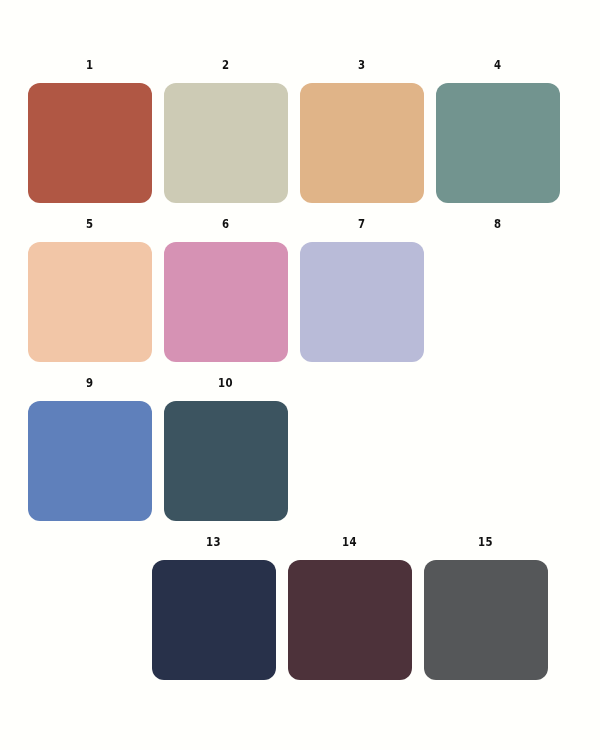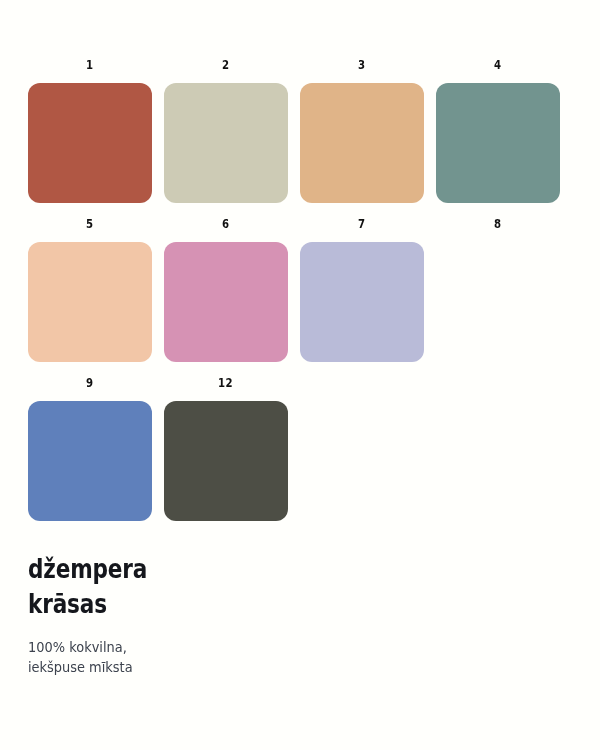--- a/index.html
+++ b/index.html
@@ -135,26 +135,35 @@
           <div class="swatch-index" style="color: rgb(17, 17, 17);">8</div>
           <div class="swatch-chip"></div>
         </div>
       </div>
       <div class="swatch-row">
         <div class="swatch-cell">
           <div class="swatch-index" style="color: rgb(17, 17, 17);">9</div>
           <div class="swatch-chip" style="background: rgb(95, 128, 187);"></div>
         </div>
         <div class="swatch-cell">
-          <div class="swatch-index" style="color: rgb(17, 17, 17);">12</div>
-          <div class="swatch-chip" style="background: rgb(77, 78, 69);"></div>
+          <div class="swatch-index" style="color: rgb(17, 17, 17);">10</div>
+          <div class="swatch-chip" style="background: rgb(60, 84, 96);"></div>
+        </div>
+      </div>
+      <div class="swatch-row">
+        <div class="swatch-cell empty-cell"></div>
+        <div class="swatch-cell">
+          <div class="swatch-index" style="color: rgb(17, 17, 17);">13</div>
+          <div class="swatch-chip" style="background: rgb(40, 49, 74);"></div>
+        </div>
+        <div class="swatch-cell">
+          <div class="swatch-index" style="color: rgb(17, 17, 17);">14</div>
+          <div class="swatch-chip" style="background: rgb(77, 50, 58);"></div>
+        </div>
+        <div class="swatch-cell">
+          <div class="swatch-index" style="color: rgb(17, 17, 17);">15</div>
+          <div class="swatch-chip" style="background: rgb(85, 87, 89);"></div>
         </div>
       </div>
     </div>
 
-  <div class="brand-block">
-    <div class="brand-title" style="color: rgb(21, 23, 28);">džempera
-krāsas</div>
-    <div class="brand-sub" style="color: rgb(61, 67, 78);">100% kokvilna,
-iekšpuse mīksta</div>
-  </div>
 
 </div>
 
 </body></html>

